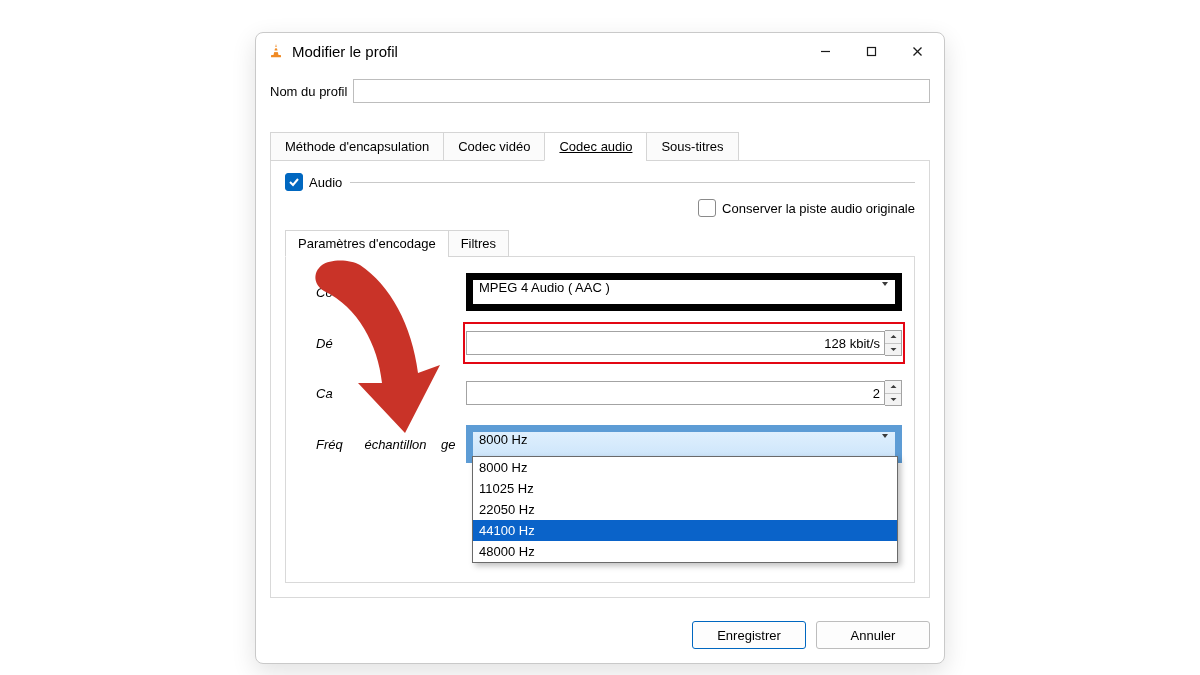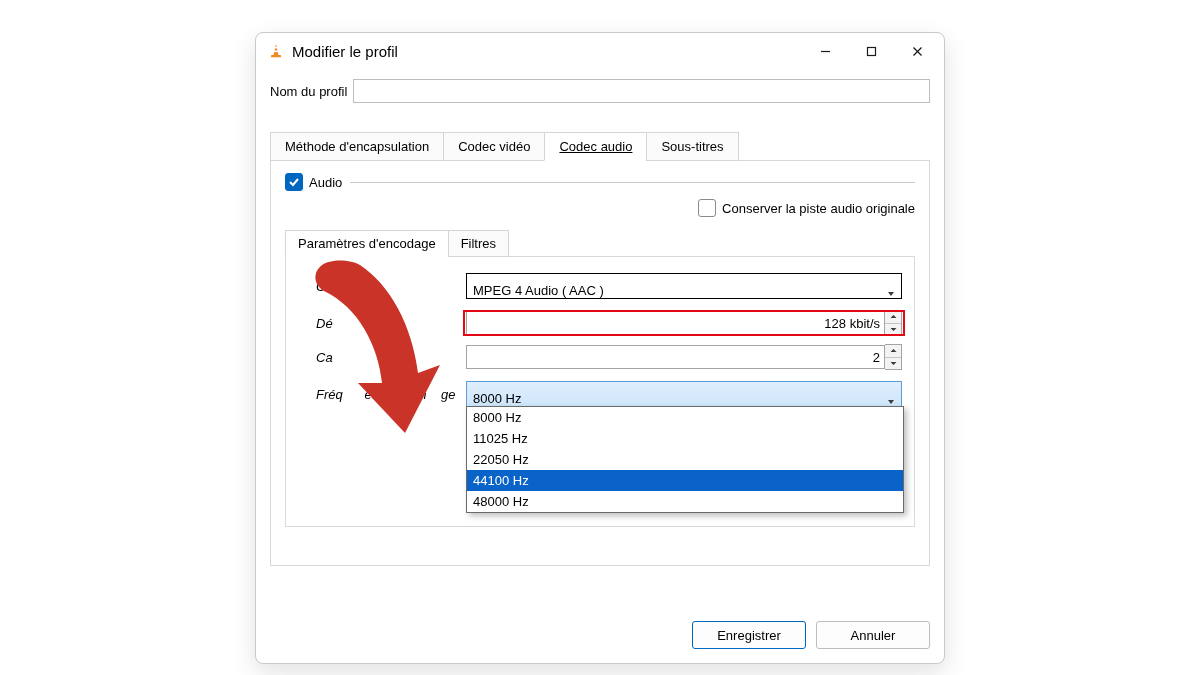--- a/index.html
+++ b/index.html
@@ -117,36 +117,36 @@
     padding: 16px 12px 14px 30px;
   }
 
   .field-row {
     display:flex; align-items:center;
     margin-bottom: 14px;
   }
   .field-label { width: 150px; font-style: italic; }
   .combo {
     flex:1; height:24px;
-    border:1px solid #000000;
+    border:7px solid #000000;
     background:#fff;
-    display:flex; align-items:flex-end;
+    display:flex; align-items:flex-start;
     padding: 0 6px;
     position: relative;
   }
   .combo .combo-text { flex:1; font-size:13px; }
   .combo .dropdown-icon { width:8px; height:8px; }
   .combo .dropdown-icon svg { display:block; }
   .combo.open {
     background: linear-gradient(#dfeffd,#cee6fb);
     border-color:#5d9cd5;
   }
 
   .spinbox {
-    flex:1; display:flex; align-items:center; height:20px;
+    flex:1; display:flex; align-items:center; height:36px;
   }
   .spinbox .spin-field {
     flex:1; height:22px;
     border:1px solid #a3a3a3;
     background:#fff;
     display:flex; align-items:center; justify-content:flex-end;
     padding-right:4px;
   }
   .spinbox .spin-btns {
     width:16px; height:24px;

